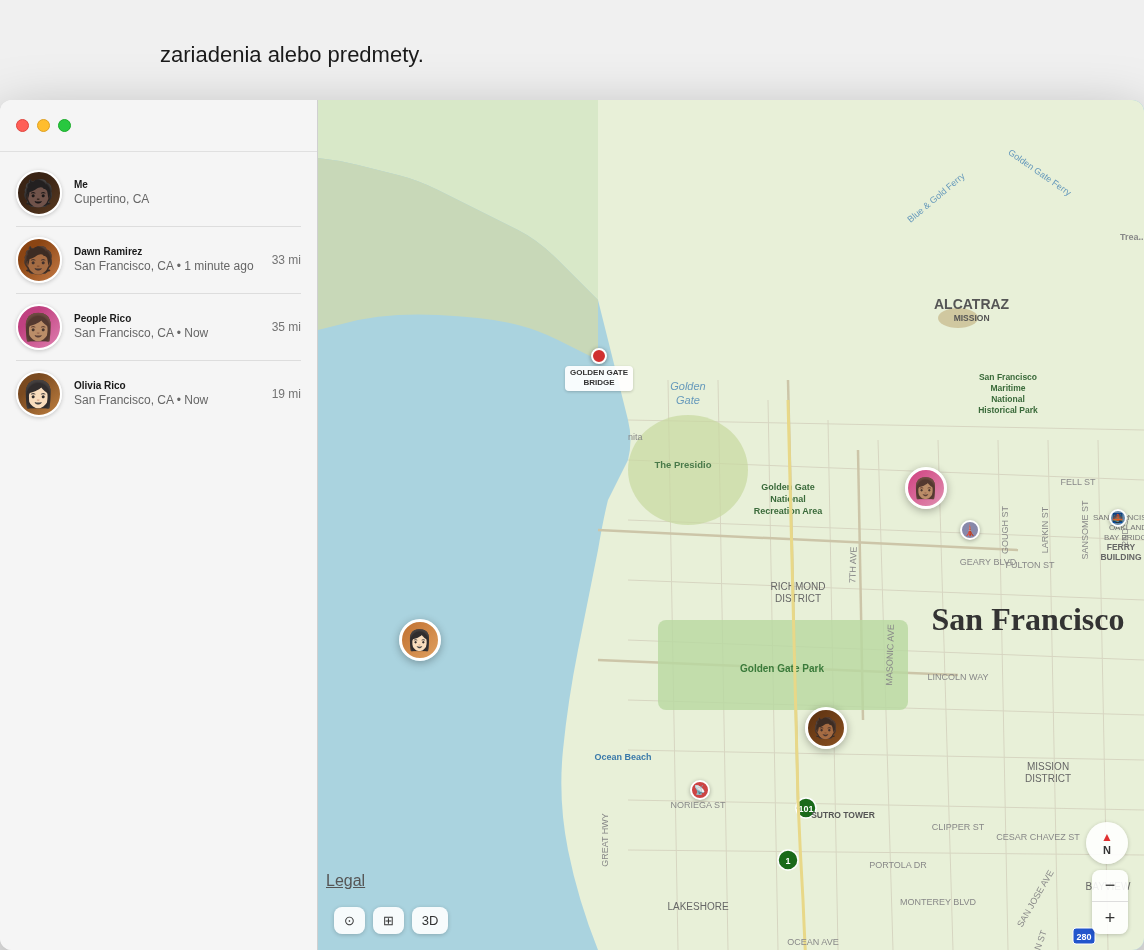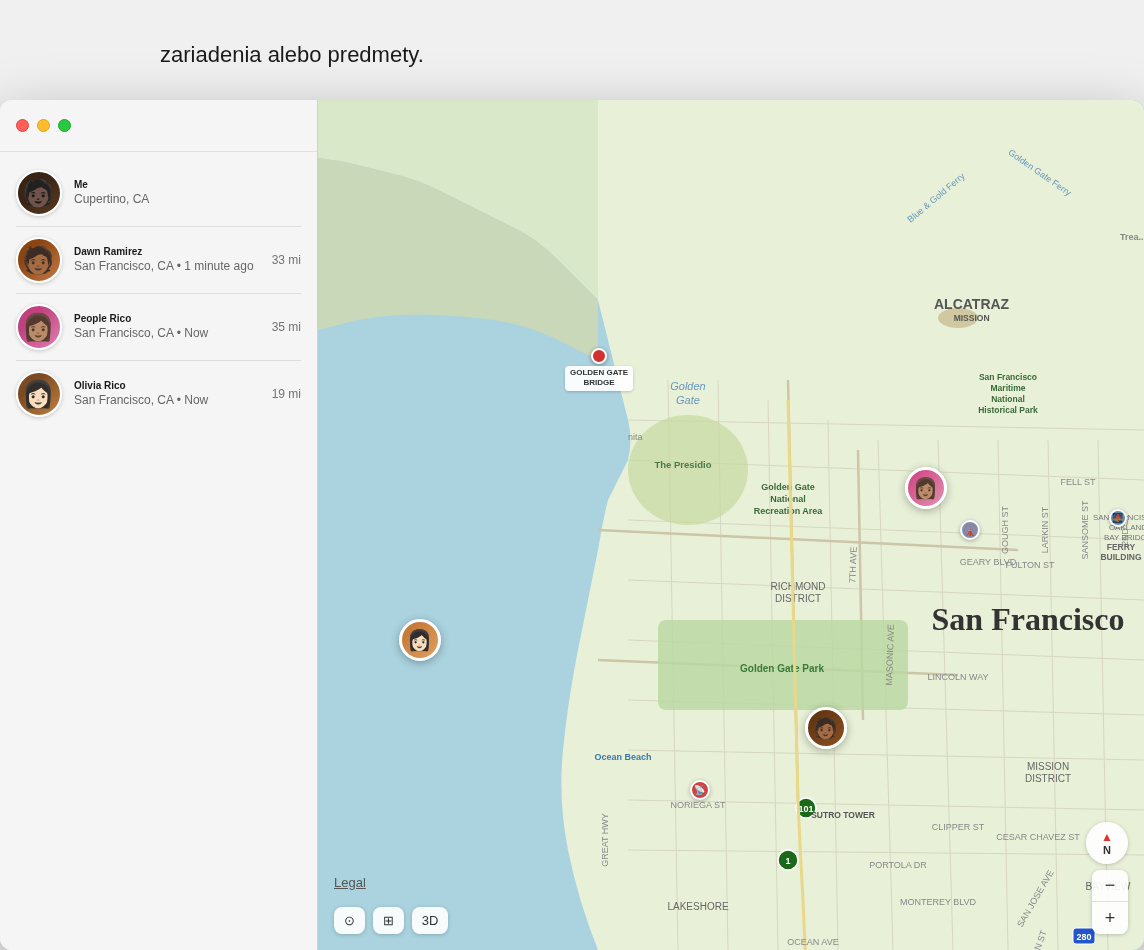--- a/index.html
+++ b/index.html
@@ -268,22 +268,22 @@
       color: #333;
     }
     .zoom-btn:first-child {
       border-bottom: 1px solid #ddd;
     }
 
     
     .legal-link {
       position: absolute;
       bottom: 60px;
-      left: 16px;
-      font-size: 13px;
+      left: 8px;
+      font-size: 16px;
       color: #555;
       text-decoration: underline;
       cursor: pointer;
     }
 
     
     .map-marker {
       position: absolute;
       transform: translate(-50%, -50%);
     }

